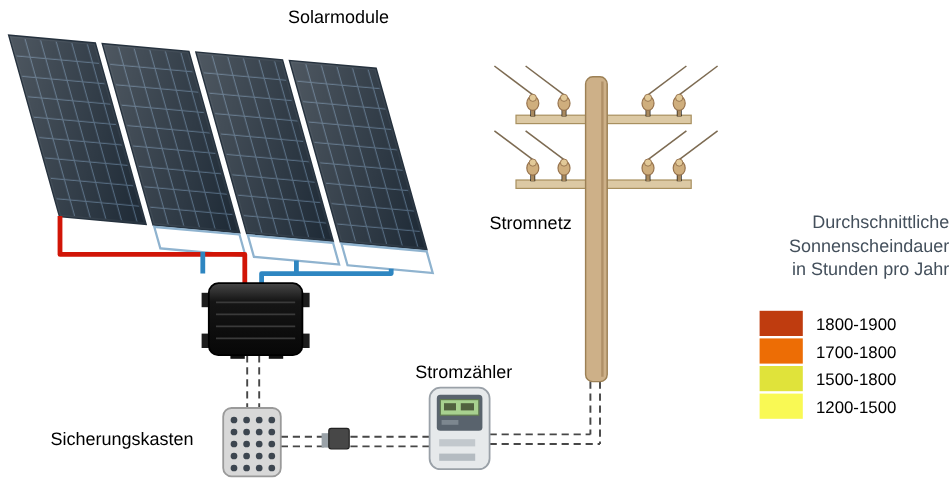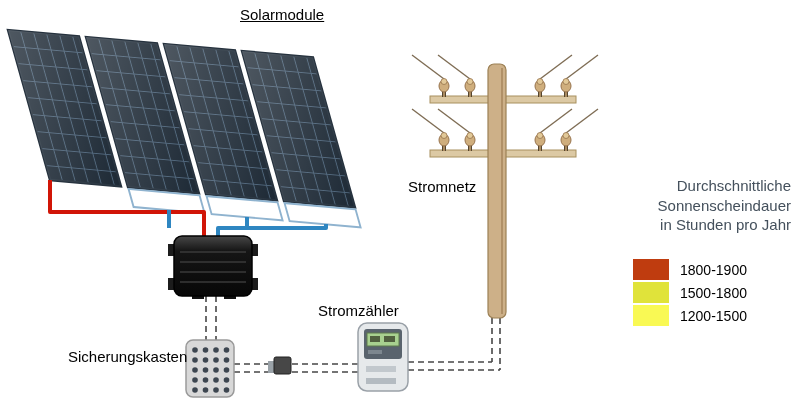--- a/index.html
+++ b/index.html
@@ -174,35 +174,39 @@
         <use href="#ins" x="444" y="143"></use>
         <use href="#ins" x="470" y="143"></use>
         <use href="#ins" x="540" y="143"></use>
         <use href="#ins" x="566" y="143"></use>
       </g>
       <rect x="488" y="64" width="18" height="254" rx="6" stroke="#9c8055" stroke-width="1.2" fill="#cdb088"></rect>
       <line x1="502" y1="68" x2="502" y2="314" stroke="#b09067" stroke-width="2"></line>
     </g>
   </svg>
 
-  <div class="lbl" style="left:240px;top:6px;text-decoration:underline;">Solarmodule</div>
-  <div class="lbl" style="left:42px;top:348px;margin-left:26px;">Sicherungskasten</div>
-  <div class="lbl" style="left:318px;top:302px;">Stromzähler</div>
+  <div class="lbl" style="left:240px;top:6px;">Solarmodule</div>
+  <div class="lbl" style="left:42px;top:358px;">Sicherungskasten</div>
+  <div class="lbl" style="left:346px;top:302px;">Stromzähler</div>
   <div class="lbl" style="left:408px;top:178px;">Stromnetz</div>
 
   <div class="legend">
     <div class="legend-title">Durchschnittliche
 Sonnenscheindauer
 in Stunden pro Jahr</div>
     <div class="legend-items">
       <div class="legend-row">
         <span class="swatch" style="background-color: rgb(191, 60, 15);"></span>
         <span class="legend-range">1800-1900</span>
       </div>
       <div class="legend-row">
+        <span class="swatch" style="background-color: rgb(237, 109, 5);"></span>
+        <span class="legend-range">1700-1800</span>
+      </div>
+      <div class="legend-row">
         <span class="swatch" style="background-color: rgb(224, 227, 58);"></span>
         <span class="legend-range">1500-1800</span>
       </div>
       <div class="legend-row">
         <span class="swatch" style="background-color: rgb(249, 249, 84);"></span>
         <span class="legend-range">1200-1500</span>
       </div>
     </div>
   </div>
 

